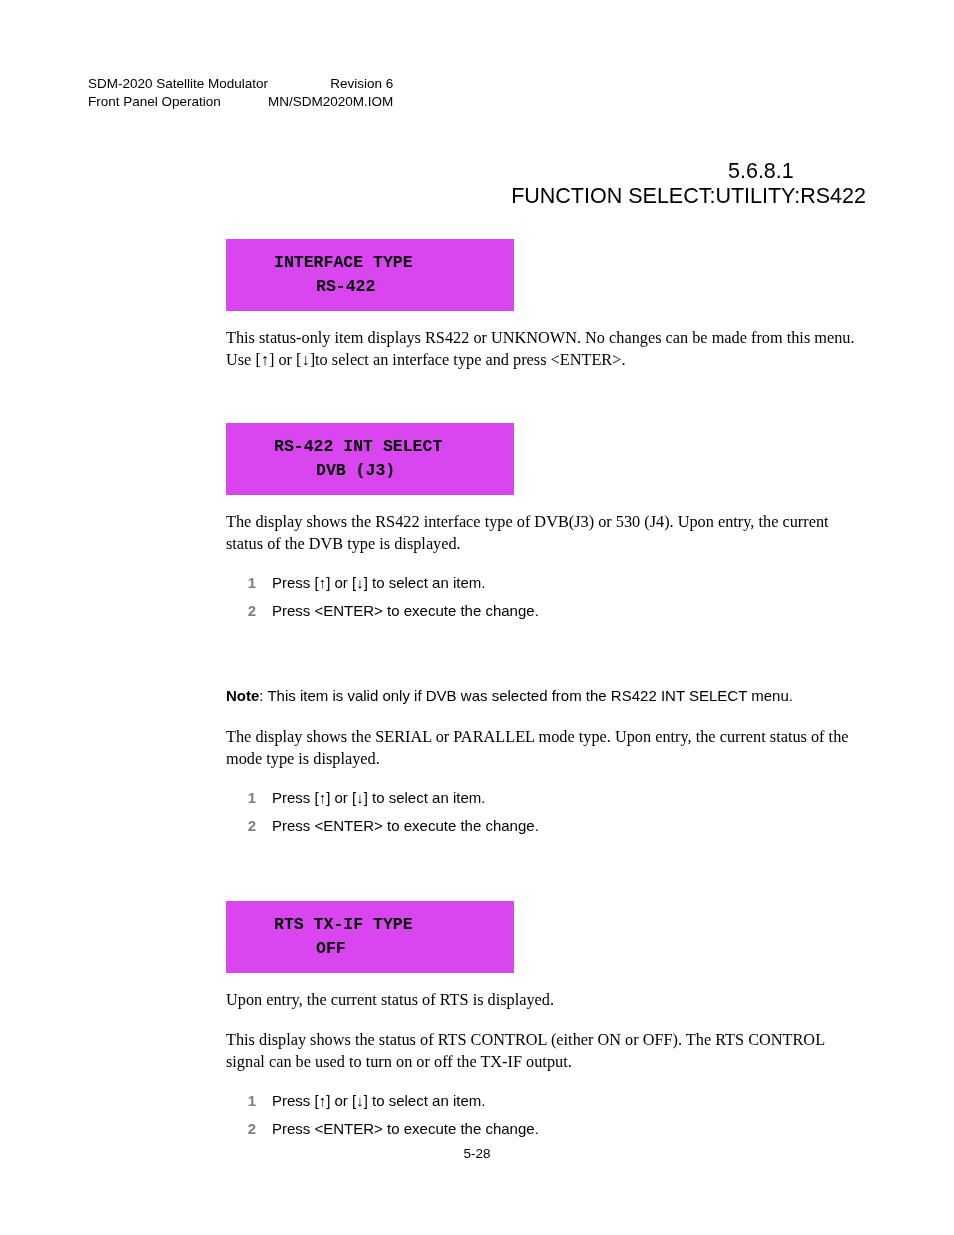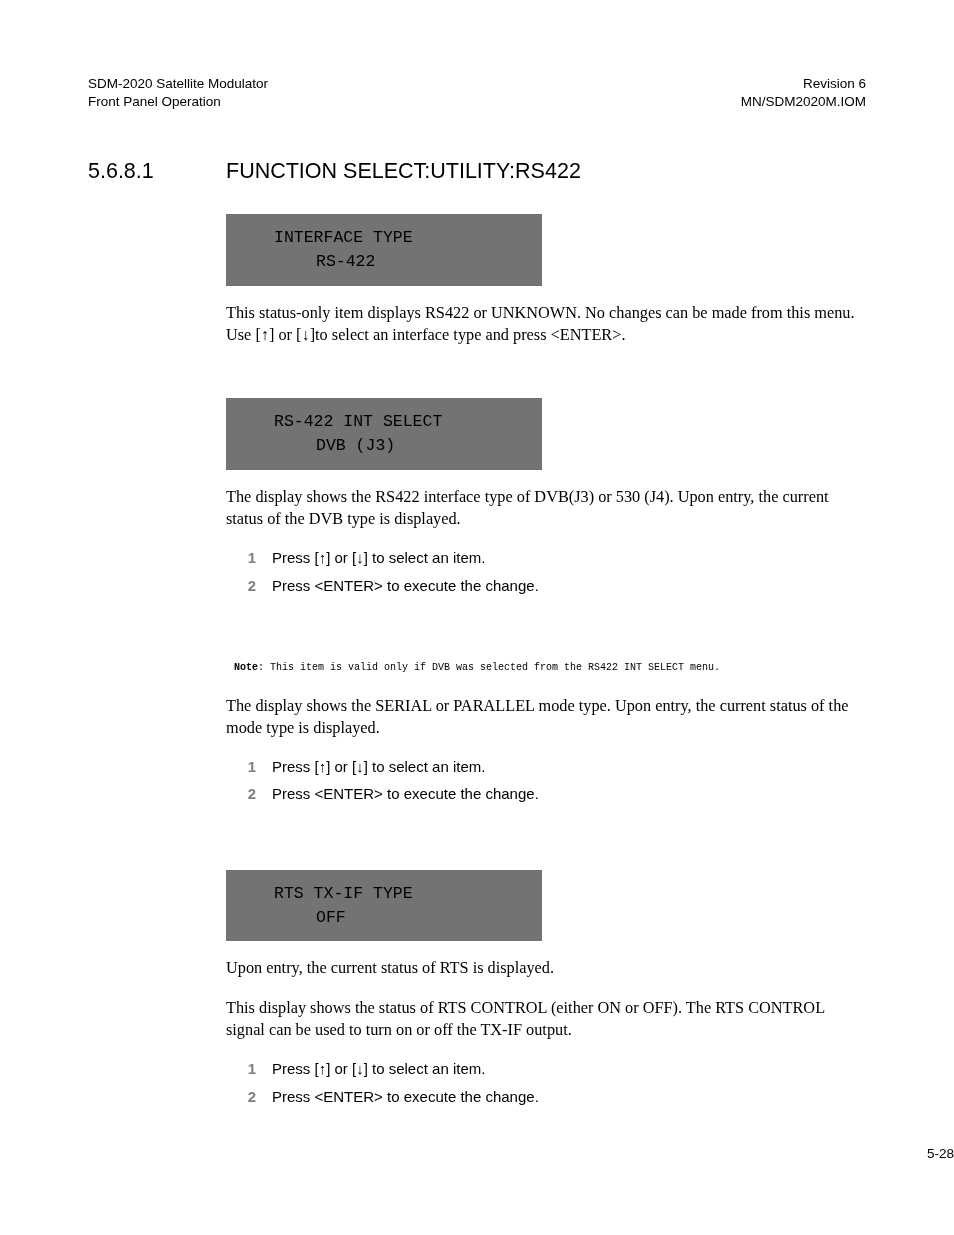--- a/index.html
+++ b/index.html
@@ -8,58 +8,57 @@
       height: 1235px;
       background: #fff;
       font-family: "Times New Roman", Times, serif;
       font-size: 15.5px;
       color: #000;
       position: relative;
       padding: 75px 88px 0 88px;
     }
     .header-row {
       display: flex;
-      justify-content: space-between;
       font-family: Arial, Helvetica, sans-serif;
       font-size: 13.5px;
       line-height: 1.35;
       margin-bottom: 48px;
     }
     .header-right { text-align: right; }
     .section-heading {
       display: flex;
       align-items: flex-end;
       font-family: Arial, Helvetica, sans-serif;
       font-size: 21.5px;
       margin-bottom: 30px;
+      flex-direction: column;
     }
     .section-num { min-width: 138px; }
     .content { margin-left: 138px; }
     .display-box {
-      background: #737373;
-      width: 316px;
+      background: #d946ef;
+      width: 288px;
       padding: 12px 20px 12px 48px;
       font-family: "Courier New", Courier, monospace;
-      font-weight: normal;
+      font-weight: bold;
       font-size: 16.5px;
       line-height: 1.45;
       margin-bottom: 16px;
     }
     .display-line2 { padding-left: 42px; }
     .para {
       line-height: 1.35;
       margin-bottom: 18px;
       font-size: 16.3px;
     }
     .note-line {
-      font-family: Liberation Mono, monospace;
-      font-size: 10px;
+      font-family: Liberation Sans, sans-serif;
+      font-size: 15px;
       margin-bottom: 20px;
       line-height: 1.35;
-      margin-left: 8px;
     }
     .note-label { font-weight: bold; }
     .steps {
       margin: 0 0 42px 14px;
       font-family: Arial, Helvetica, sans-serif;
       font-size: 15px;
     }
     .step {
       display: flex;
       margin-bottom: 8px;
@@ -71,21 +70,21 @@
       min-width: 32px;
       text-align: right;
       padding-right: 16px;
     }
     .gap-large { height: 34px; }
     .gap-med { height: 24px; }
     .page-footer {
       position: absolute;
       bottom: 74px;
       left: 0; right: 0;
-      text-align: right;
+      text-align: center;
       font-family: Arial, Helvetica, sans-serif;
       font-size: 13.5px;
     }
   </style>
 </head>
 <body>
 
 <div class="header-row">
   <div class="header-left">
     <div>SDM-2020 Satellite Modulator</div>

